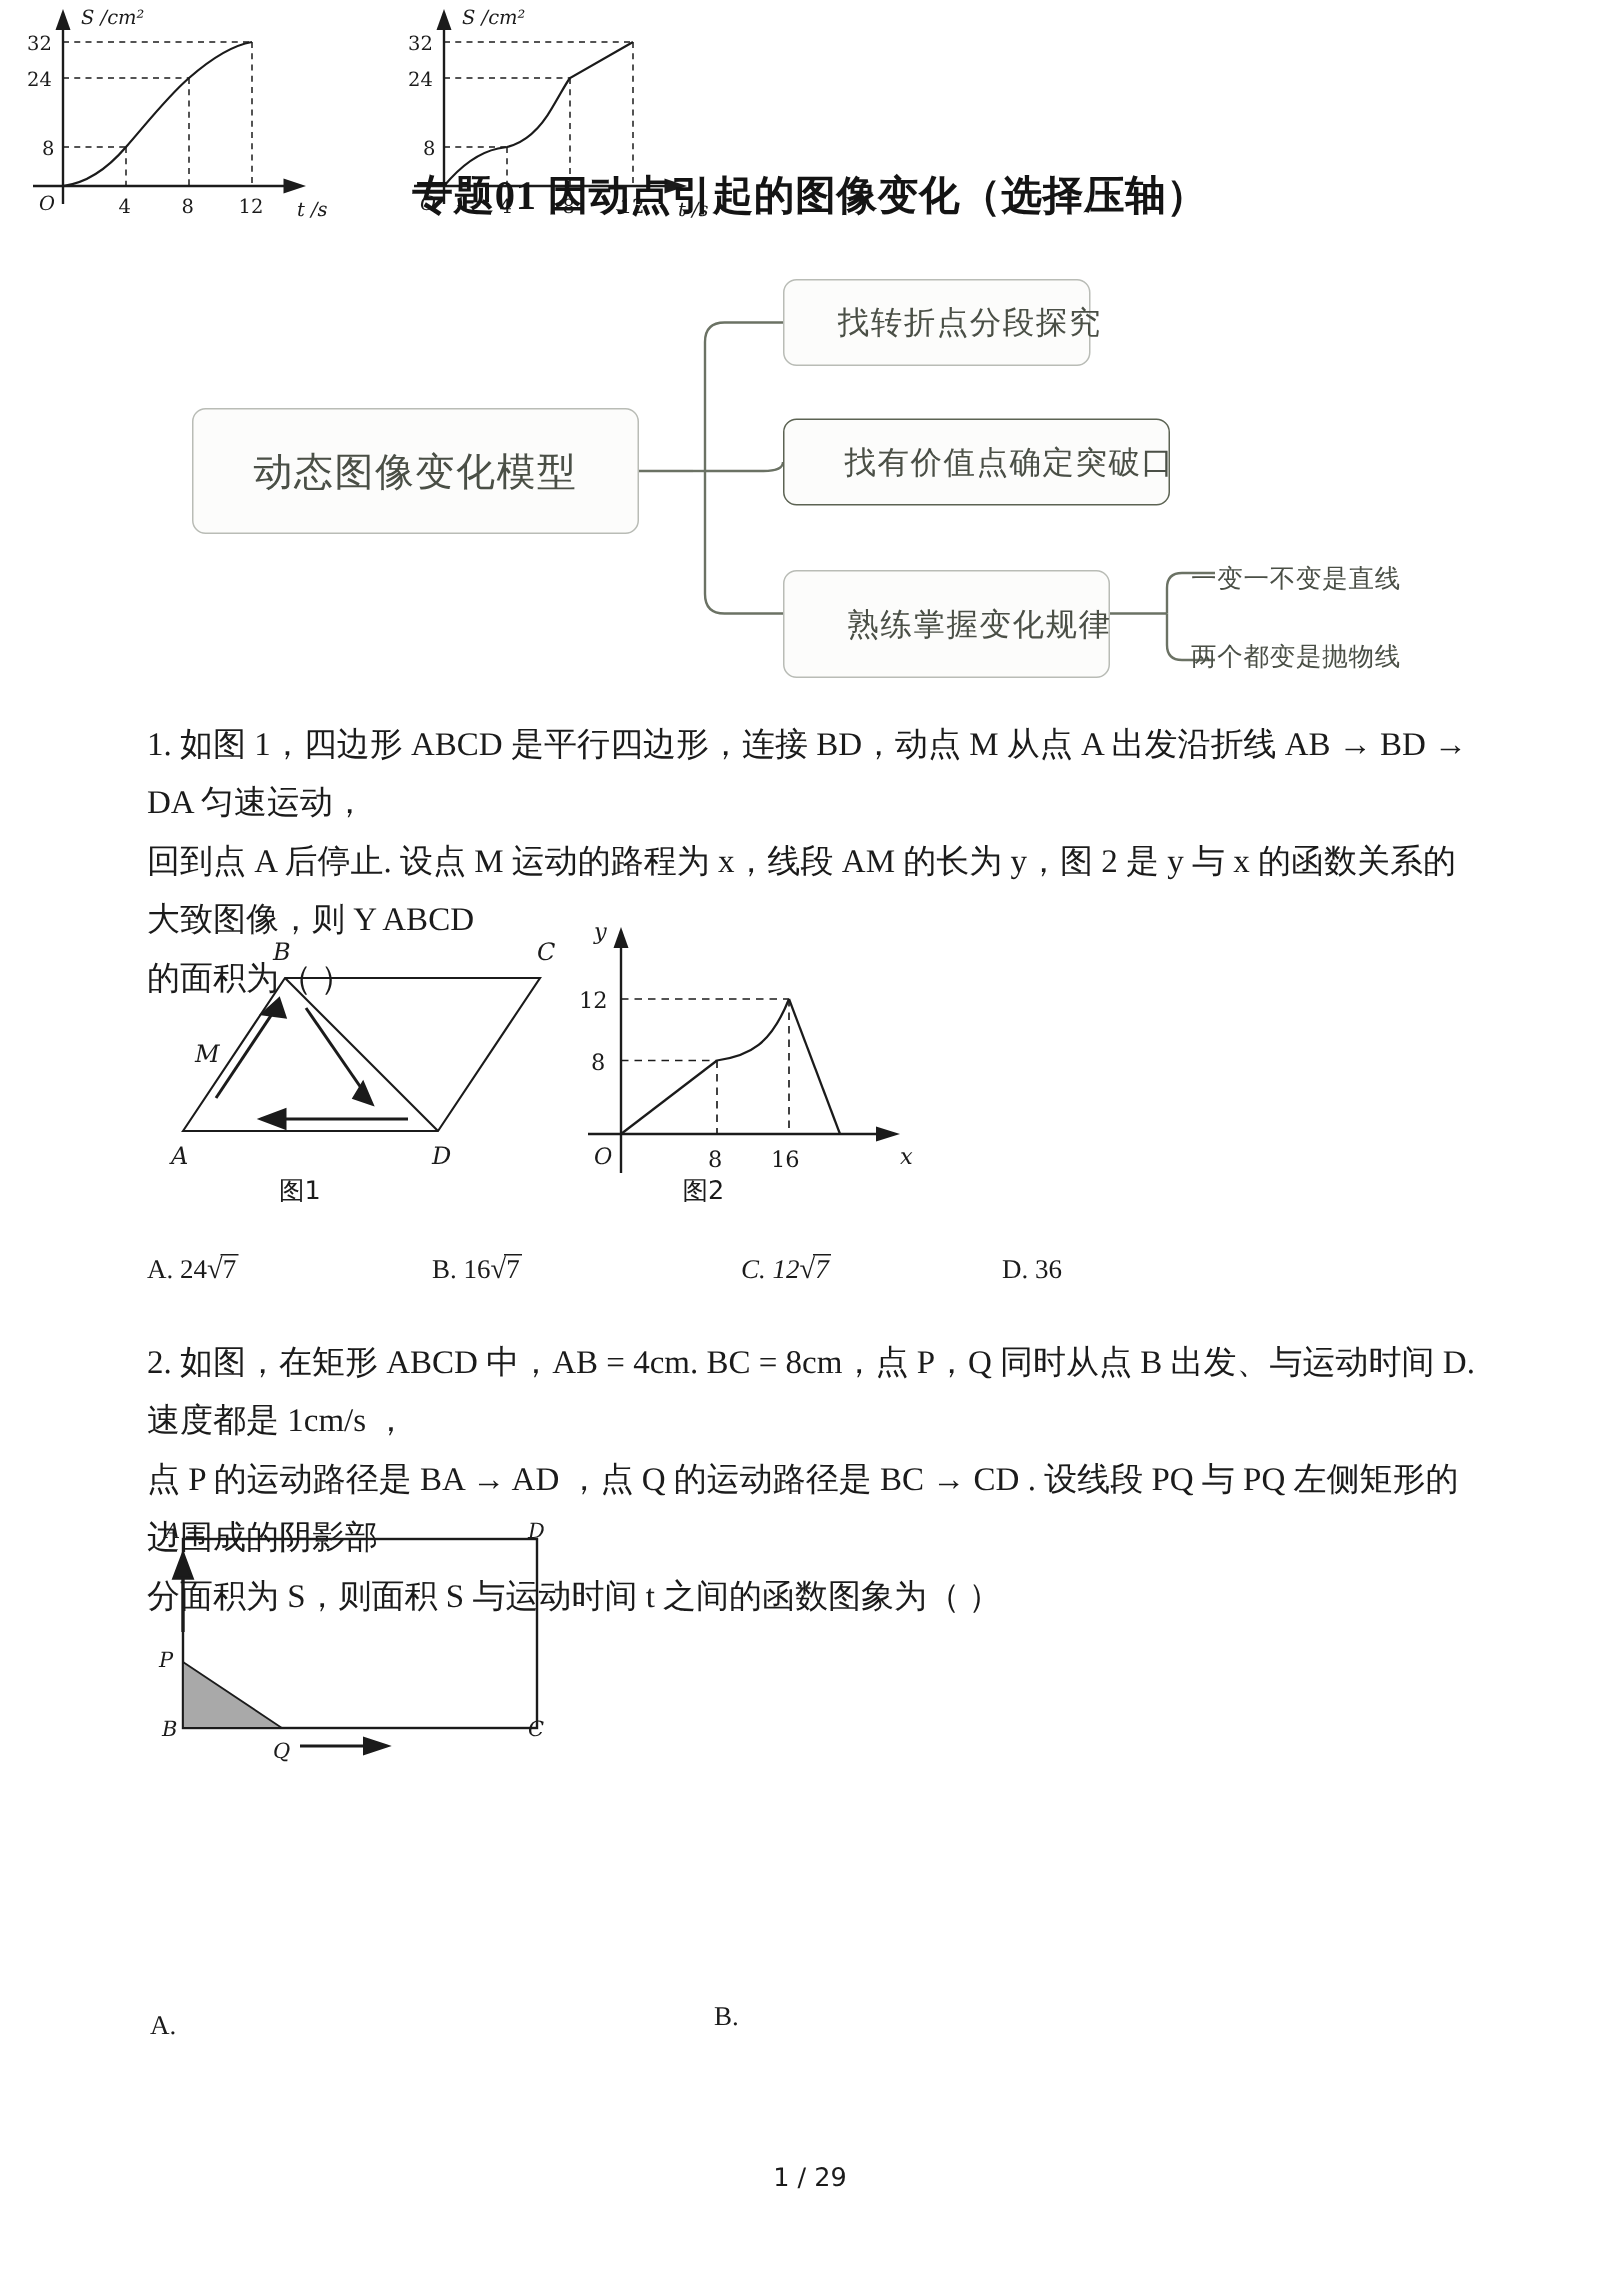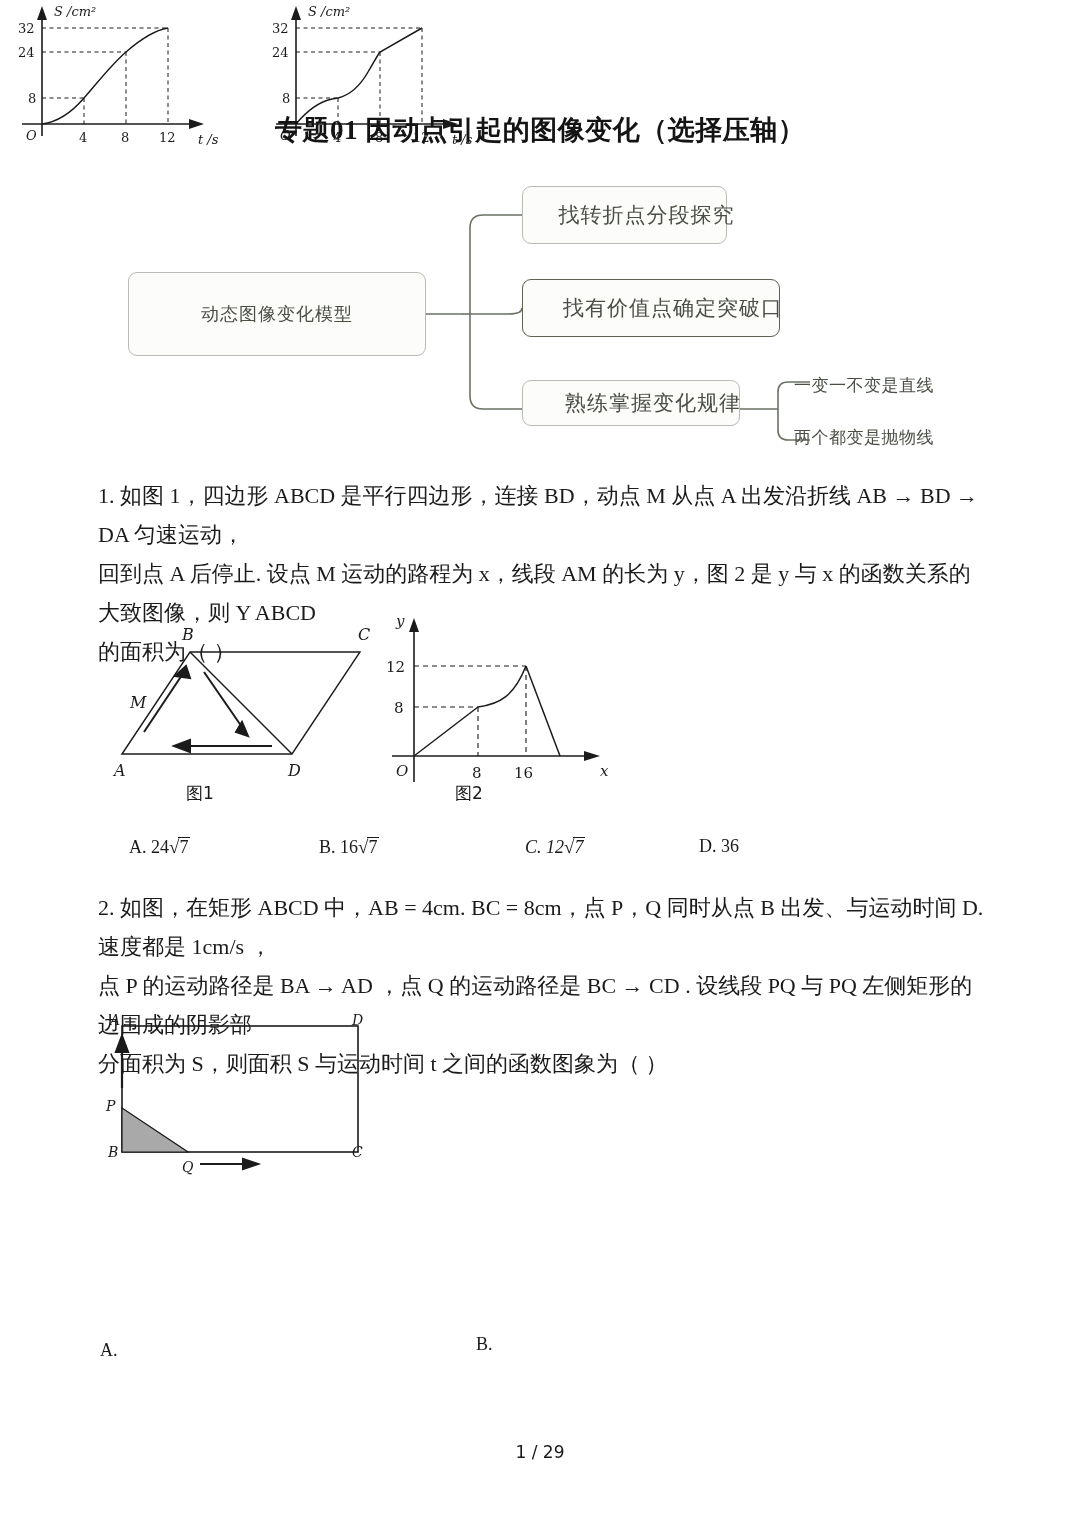--- a/index.html
+++ b/index.html
@@ -56,29 +56,29 @@
     align-items: center;
     justify-content: center;
     letter-spacing: 1px;
     white-space: nowrap;
   }
   .mm-root {
     left: 18px;
     top: 92px;
     width: 298px;
     height: 84px;
-    font-size: 18px;
+    font-size: 26px;
   }
   .mm-child {
     font-size: 21px;
     padding-left: 44px;
   }
   .mm-c1 { left: 412px; top: 6px;   width: 205px; height: 58px; }
   .mm-c2 { left: 412px; top: 99px;  width: 258px; height: 58px; border-color:#5c6353; }
-  .mm-c3 { left: 412px; top: 200px; width: 218px; height: 46px; font-family: Liberation Serif, serif; }
+  .mm-c3 { left: 412px; top: 200px; width: 218px; height: 72px; font-family: Liberation Serif, serif; }
 
   .mm-leaf {
     position: absolute;
     font-family: "DejaVu Sans", "Liberation Sans", sans-serif;
     font-size: 17px;
     color: #4a4f46;
     white-space: nowrap;
     letter-spacing: 0.5px;
   }
   .mm-l1 { left: 684px; top: 194px; }
@@ -108,21 +108,20 @@
     position: absolute;
     left: 98px;
     width: 890px;
     top: 836px;
     font-size: 18px;
     color: #1b1b1b;
   }
   .opt {
     position: absolute;
     white-space: nowrap;
-    margin-left: 31px;
   }
   .opt-a { left: 0px; }
   .opt-b { left: 190px; }
   .opt-c { left: 396px; font-style: italic; }
   .opt-d { left: 570px; }
 
   .sqrt {
     display: inline-block;
     border-top: 1.1px solid #1b1b1b;
     padding: 0 2px 0 1px;

